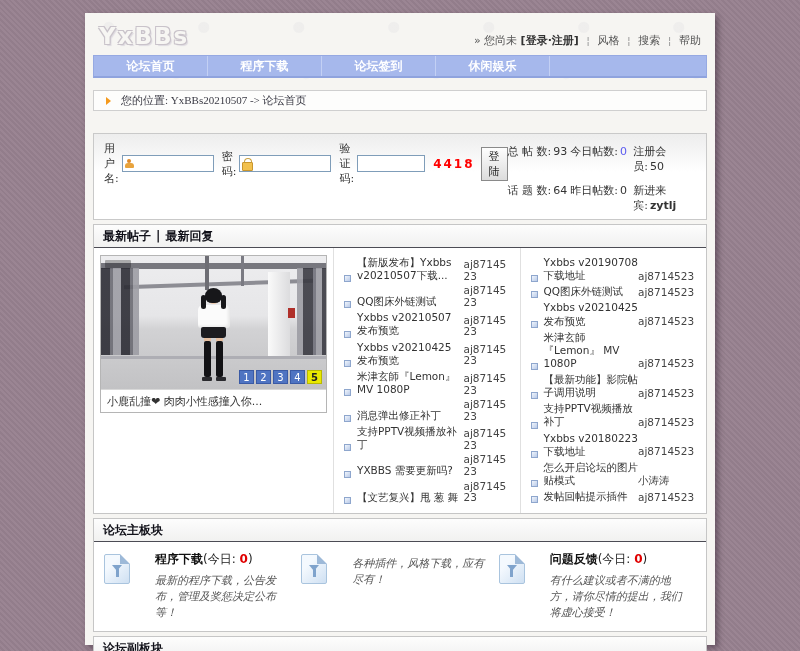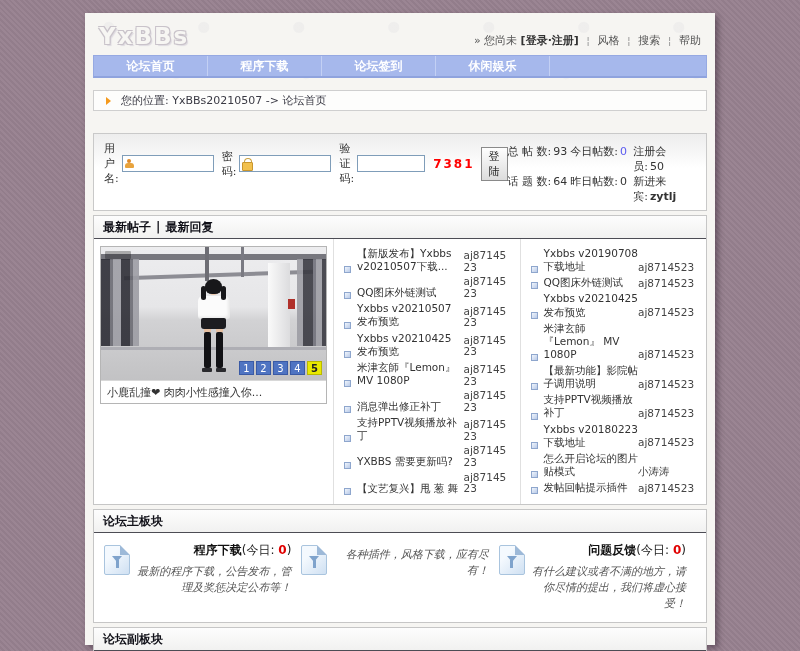--- a/index.html
+++ b/index.html
@@ -23,40 +23,40 @@
   .logo { display:inline-block; font-size:23px; font-weight:bold; letter-spacing:2px; color:#f7f6f3;
     text-shadow:-1px -1px 0 #c9c3ca, 1px -1px 0 #c9c3ca, -1px 1px 0 #c9c3ca, 1px 1px 0 #c9c3ca, 2px 2px 1px #dedae0; }
   .hdr-links { position:absolute; right:14px; top:14px; font-size:11px; color:#555; }
   .hdr-links .lg { font-weight:bold; color:#333; cursor:pointer; }
   .hdr-links .sep { color:#999; margin:0 4px; }
   .hdr-links a { color:#555; text-decoration:none; cursor:pointer; }
   
   .nav { margin:2px 8px 0; height:23px; background:#a6b8ec; border:1px solid #96a9e2; border-bottom:2px solid #8fa3de; display:flex; align-items:stretch; }
   .tab { width:114px; display:flex; align-items:center; justify-content:center; color:#fff; font-size:12px; font-weight:bold; border-right:1px solid #c3d0f4; cursor:pointer; }
   
-  .crumb { margin:12px 8px 0; height:21px; background:#fdfdfc; border:1px solid #cfcfcf; display:flex; align-items:center; padding:0 12px; font-size:11px; color:#3a3a44; }
+  .crumb { margin:12px 8px 0; height:21px; background:#fdfdfc; border:1px solid #cfcfcf; display:flex; align-items:center; padding:0 12px; font-size:11px; color:#3a3a44;font-family:Liberation Serif, serif; }
   .crumb-arrow { width:0; height:0; border-left:5px solid #f59a1d; border-top:4px solid transparent; border-bottom:4px solid transparent; margin-right:10px; }
   
   .panel { margin:22px 8px 0; border:1px solid #c9c9c9; background:linear-gradient(#ededed,#ffffff 45%); padding:7px 10px 6px; display:flex; }
   .panel-left { flex:1; }
   .notice { font-size:11px; color:#e20000; margin-bottom:7px; white-space:nowrap; }
   .login-row { display:flex; align-items:center; font-size:11px; color:#333; }
   .login-row label { margin-right:3px; }
   .fld { position:relative; margin-right:8px; }
   .fld input { width:92px; height:17px; border:1px solid #7f9db9; font-size:11px; padding:0 2px 0 16px; background:#fff; }
   .fld input.noicon { width:68px; padding-left:3px; }
   .usr-ico { position:absolute; left:3px; top:4px; width:9px; height:9px; }
   .usr-ico::before { content:""; position:absolute; left:2.5px; top:0; width:4px; height:4px; border-radius:50%; background:#e08a28; }
   .usr-ico::after { content:""; position:absolute; left:0; top:4px; width:9px; height:5px; border-radius:3px 3px 1px 1px; background:#e8a33d; }
   .lock-ico { position:absolute; left:3px; top:3px; width:9px; height:11px; }
   .lock-ico::before { content:""; position:absolute; left:1.5px; top:0; width:6px; height:6px; border:1.5px solid #c9a040; border-bottom:none; border-radius:4px 4px 0 0; }
   .lock-ico::after { content:""; position:absolute; left:0; top:4px; width:9px; height:7px; background:#f2c14e; border:1px solid #c9962e; border-radius:1px; }
   .captcha { color:#ff0000; font-weight:bold; font-size:12px; letter-spacing:2px; margin-right:6px; cursor:default; }
   .btn { font-size:11px; padding:1px 7px; background:linear-gradient(#fefefe,#dcdcdc); border:1px solid #8a8a8a; cursor:pointer; color:#222; }
-  .stats-grid { width:246px; display:grid; grid-template-columns:1fr 1fr 1fr; font-size:11px; color:#333; padding-top:3px; }
+  .stats-grid { width:246px; display:grid; grid-template-columns:1fr 1fr 1fr; row-gap:9px; font-size:11px; color:#333; padding-top:3px; }
   .stat .v { margin-left:2px; }
   .stat .v.blue { color:#5a5af0; }
   .stat .v.bold { font-weight:bold; }
   
   .section { margin:4px 8px 0; border:1px solid #c6c6c6; background:#fff; }
   .sec-hd { padding:3px 9px 2px; font-size:12px; font-weight:bold; color:#101018; background:linear-gradient(#fdfdfd,#f1f1f0); border-bottom:1px solid #4c4c54; }
   .sec-hd span { cursor:pointer; }
   .sec-hd .sp { margin:0 5px; font-weight:bold; }
   
   .latest-body { display:flex; min-height:202px; }
@@ -96,21 +96,21 @@
   .col-list { flex:1; padding:8px 8px 6px 10px; }
   .col-list.mid { border-right:1px solid #e0e0e0; }
   .post-row { display:flex; align-items:flex-end; margin-bottom:3px; font-size:10.5px; }
   .bullet { flex:none; width:7px; height:7px; margin:3px 6px 0 0; background:linear-gradient(135deg,#f0f5fc,#b9cae8); border:1px solid #8ea6cd; }
   .post-title { flex:1; color:#333; text-decoration:none; line-height:1.25; cursor:pointer; }
   .post-author { color:#444; line-height:1.1; word-break:break-all; cursor:pointer; }
   .mid .post-author { width:48px; }
   .right .post-author { width:60px; }
   
   .board-row { display:flex; padding:9px 10px 11px; }
-  .board { width:33.33%; display:flex; gap:1px; padding-right:10px;text-align:right; }
+  .board { width:33.33%; display:flex; gap:25px; padding-right:10px; }
   .bicon { flex:none; position:relative; width:26px; height:30px; margin-top:3px; background:linear-gradient(135deg,#f4f9fe 30%,#cfe0f2); border:1px solid #a9c4de; border-radius:2px; cursor:pointer; }
   .bicon .fold { position:absolute; right:-1px; top:-1px; width:0; height:0; border:5px solid; border-color:#fff #fff #9db9d8 #9db9d8; }
   .bicon .glyph { position:absolute; left:7px; top:10px; width:0; height:0; border-left:5px solid transparent; border-right:5px solid transparent; border-top:6px solid #7fa3cc; }
   .bicon .glyph::after { content:""; position:absolute; left:-1.5px; top:-2px; width:3px; height:8px; background:#7fa3cc; }
   .btitle { font-size:12px; color:#222; }
   .btitle a { font-weight:bold; color:#111; text-decoration:none; cursor:pointer; }
   .btitle .red { color:#e00000; font-weight:bold; }
   .bdesc { font-size:11px; color:#555; margin-top:5px; line-height:1.45; max-width:178px;font-style:italic; }
 </style>
 </head>
@@ -156,21 +156,21 @@
           </span>
           <label>密 码:</label>
           <span class="fld">
             <span class="lock-ico"></span>
             <input type="password" style="">
           </span>
           <label>验证码:</label>
           <span class="fld">
             <input type="text" class="noicon" style="">
           </span>
-          <span class="captcha">7381</span>
+          <span class="captcha">4418</span>
           <button class="btn">登 陆</button>
         </div>
       </div>
       <div class="stats-grid">
         <div class="stat"><span>总 帖 数:</span><span class="v">93</span></div>
         <div class="stat"><span>今日帖数:</span><span class="v blue">0</span></div>
         <div class="stat"><span>注册会员:</span><span class="v">50</span></div>
         <div class="stat"><span>话 题 数:</span><span class="v">64</span></div>
         <div class="stat"><span>昨日帖数:</span><span class="v">0</span></div>
         <div class="stat"><span>新进来宾:</span><span class="v bold">zytlj</span></div>

